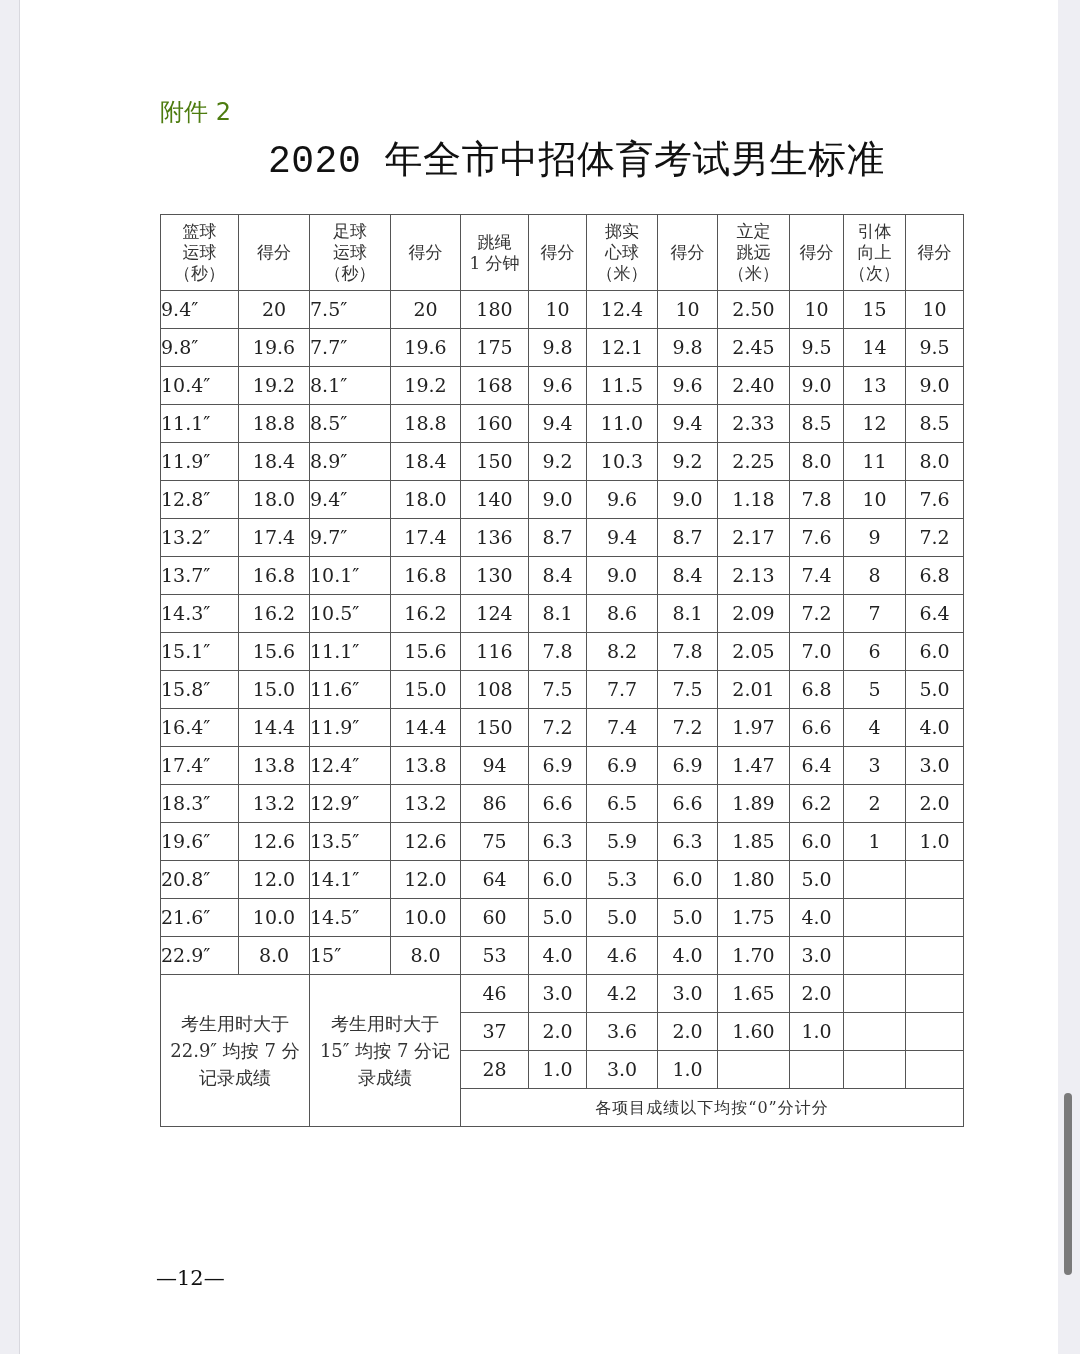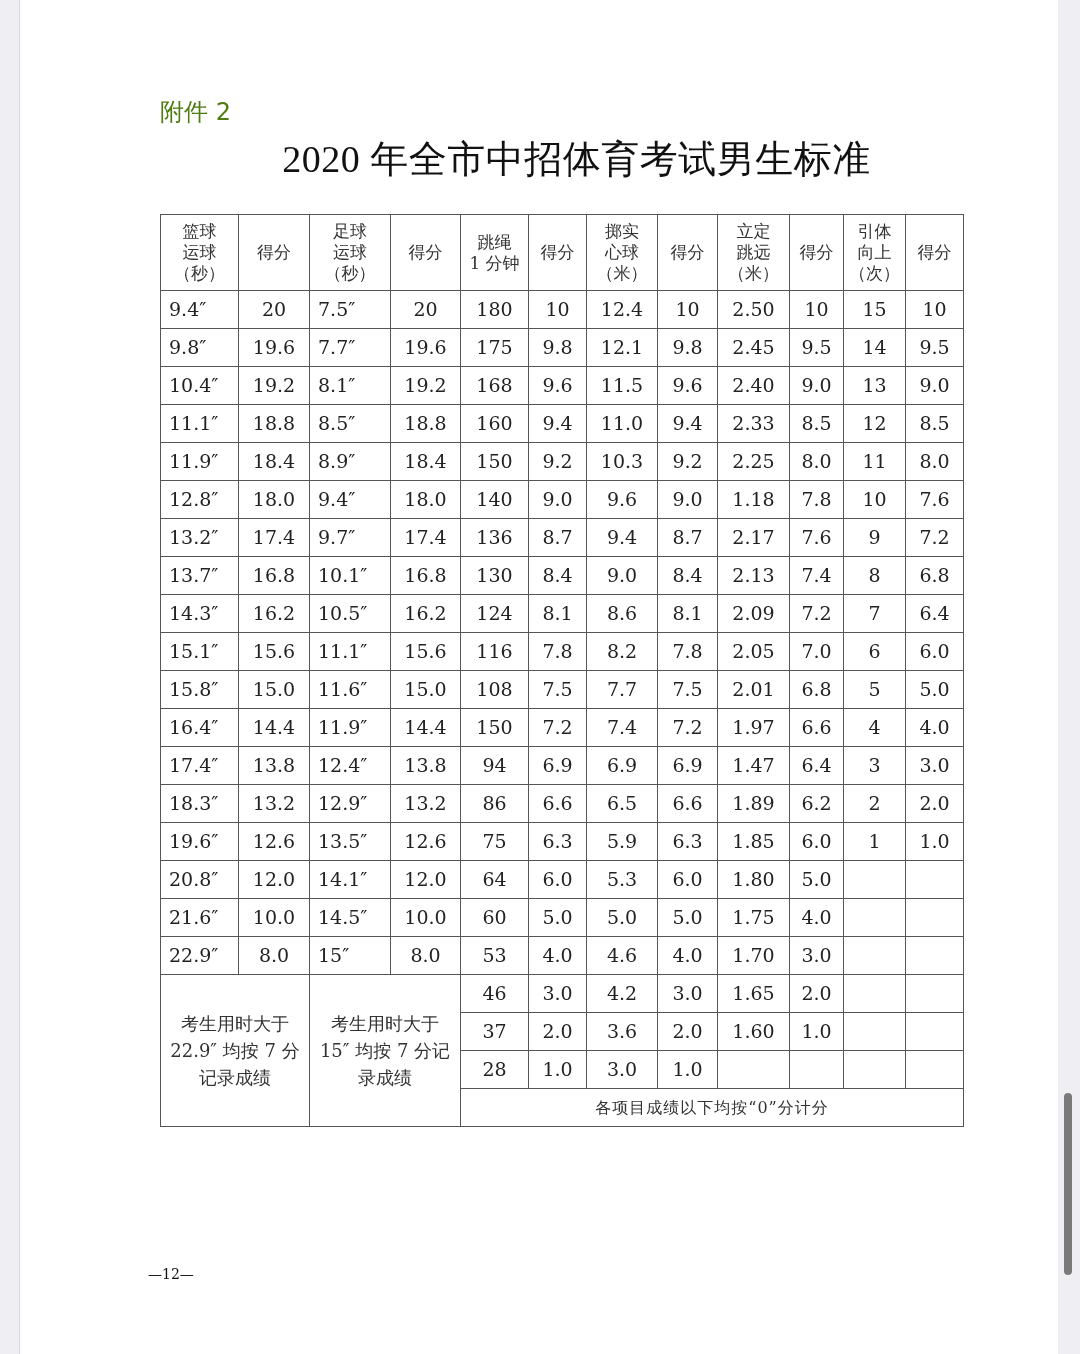--- a/index.html
+++ b/index.html
@@ -14,44 +14,44 @@
     background: #ffffff;
     box-shadow: -1px 0 0 #d8d8de, 1px 0 0 #d8d8de;
   }
   .annex {
     position: absolute; left: 160px; top: 96px;
     font-family: "DejaVu Sans", "Liberation Sans", sans-serif;
     font-size: 24px; color: #4d7c0f;
   }
   .title {
     position: absolute; left: 0; width: 1080px; top: 134px; text-align: center;
-    font-family: Liberation Serif, serif;
+    font-family: Liberation Mono, monospace;
     font-size: 38px; color: #111; letter-spacing: 0.5px;
     padding-left: 73px; box-sizing: border-box;
   }
   table.std {
     position: absolute; left: 160px; top: 214px;
     border-collapse: collapse; table-layout: fixed;
     width: 803px;
   }
   table.std td {
     border: 1.5px solid #555;
     text-align: center; vertical-align: middle;
     font-size: 19px; padding: 0; height: 37px; line-height: 1;
     color: #222;
   }
   table.std tr.head td {
     height: 75px; font-size: 17px; line-height: 21px; color: #333;
   }
-  table.std td.num-left { text-align: left; padding-left: 8px; }
+  table.std td.num-left { text-align: left; }
   table.std td.note { font-size: 18px; line-height: 27px; color: #333; padding: 17px 2px; }
   table.std td.footnote { font-size: 16px; color: #333; letter-spacing: 1px; }
   .pageno {
-    position: absolute; left: 148px; top: 1266px;
-    font-size: 14px; color: #111;
+    position: absolute; left: 156px; top: 1266px;
+    font-size: 21px; color: #111;
   }
   .scrolltrack {
     position: absolute; left: 1058px; top: 0; width: 22px; height: 1354px;
     background: #eeeef3;
   }
   .scrollthumb {
     position: absolute; left: 1064px; top: 1093px; width: 8px; height: 182px;
     border-radius: 4px; background: #7a7a7a;
   }
 </style>

